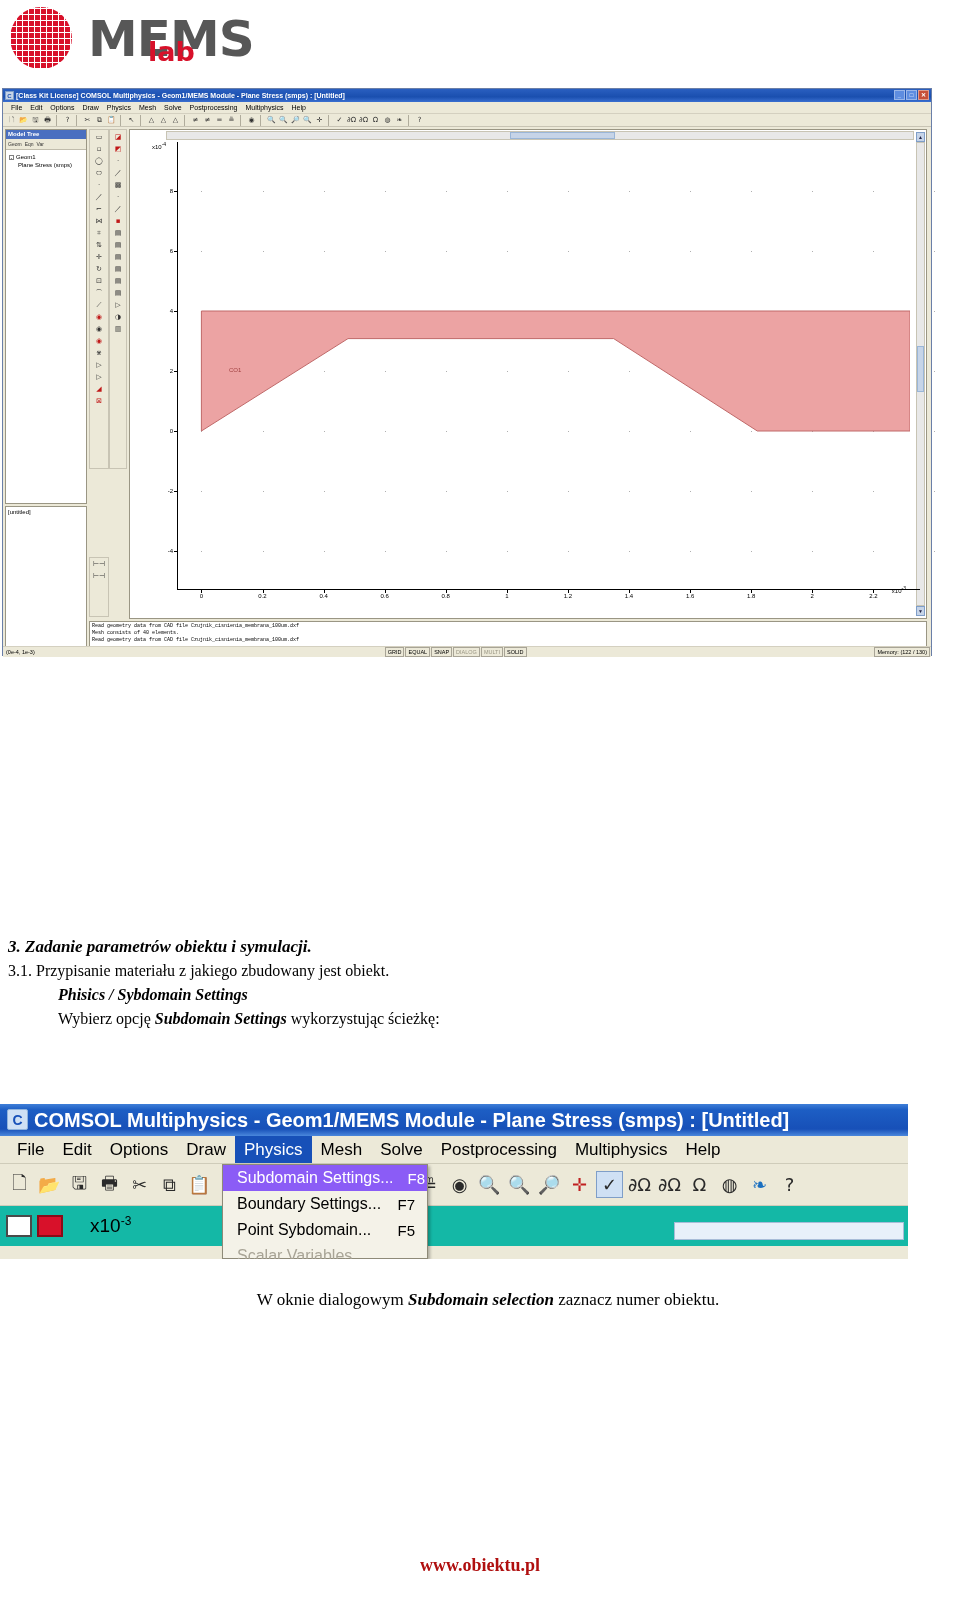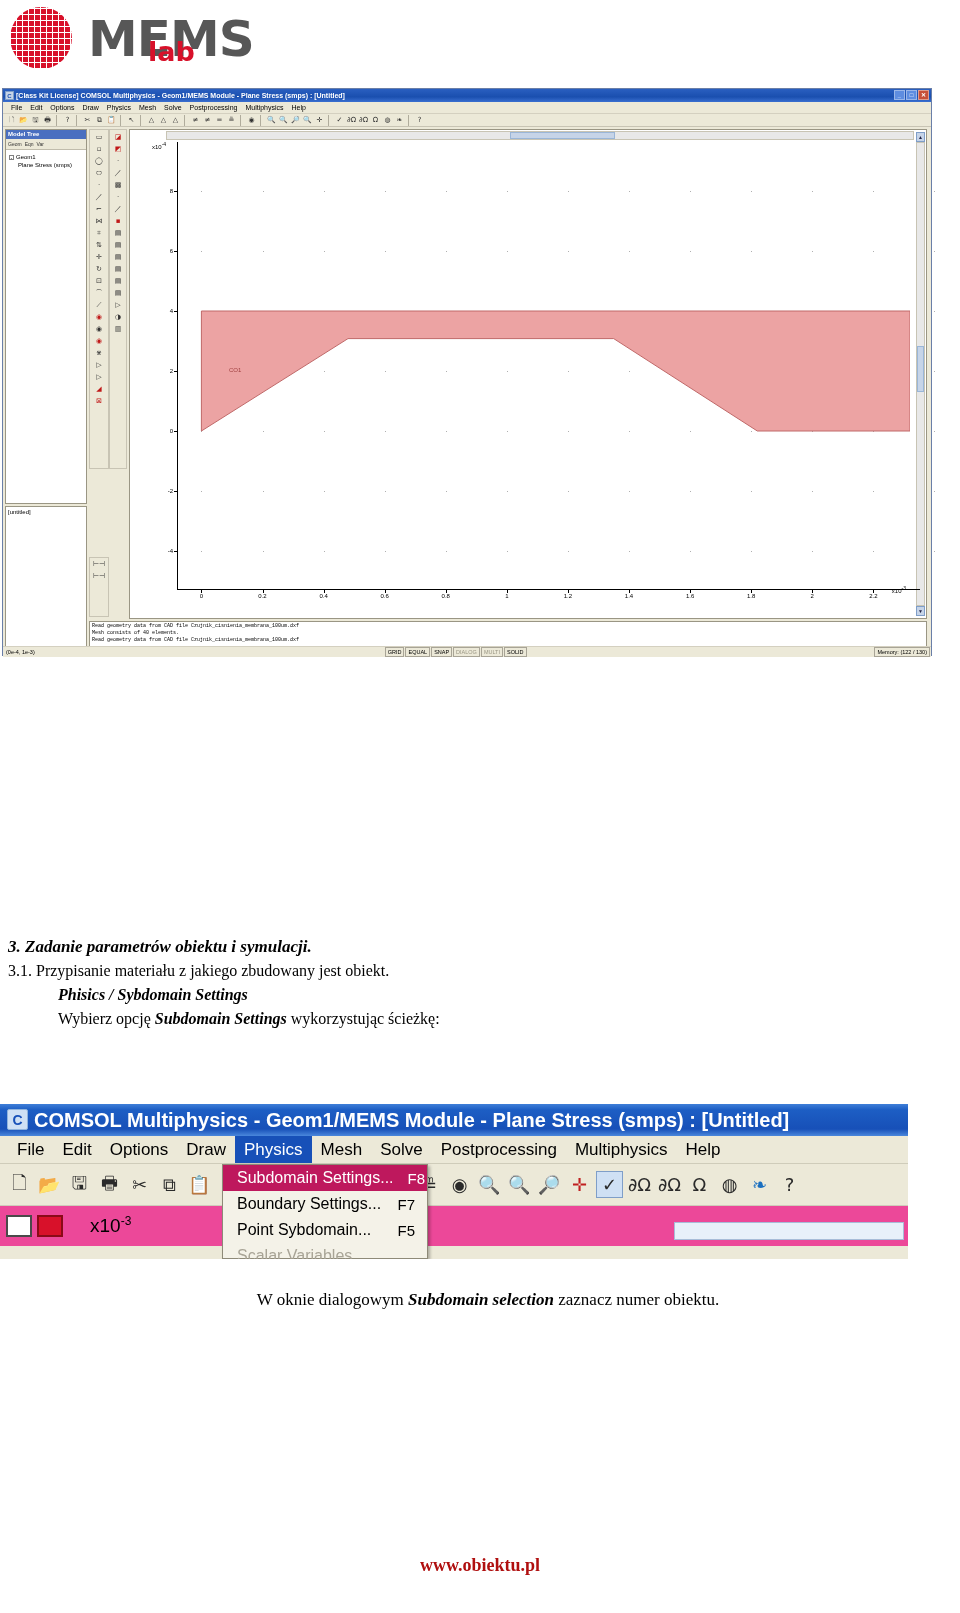--- a/index.html
+++ b/index.html
@@ -264,21 +264,21 @@
   #ms-toolbar {
     height:42px; background:#ece9d8; display:flex; align-items:center;
     padding-left:6px; gap:3px; border-bottom:1px solid #cfccba;
   }
   .ms-tb {
     width:27px; height:27px; display:flex; align-items:center;
     justify-content:center; font-size:18px; color:#2a2a2a;
     font-family:"DejaVu Sans", sans-serif;
   }
   #ms-row4 {
-    height:40px; background:#ec4899; display:flex; align-items:center;
+    height:40px; background:#14b8a6; display:flex; align-items:center;
     padding-left:6px; gap:5px;
   }
   .ms-sq {
     width:26px; height:22px; border:2px solid #4a4a4a; background:#fff;
   }
   #ms-x10 {
     font-size:19px; color:#000; margin-left:22px;
     font-family:"Liberation Sans", sans-serif;
   }
   #ms-x10 sup { font-size:12px; }
@@ -290,21 +290,21 @@
     position:absolute; left:222px; top:60px; width:206px; height:95px;
     background:#f4f2e8; border:1px solid #8e8a78;
     box-shadow:2px 2px 3px rgba(0,0,0,.28);
     z-index:6;
   }
   .ms-mi {
     height:26px; display:flex; align-items:center; font-size:16px;
     color:#000; padding-left:14px; white-space:nowrap;
     justify-content:space-between; padding-right:12px;
   }
-  .ms-mi.sel { background:#be185d; color:#ffffff; }
+  .ms-mi.sel { background:#8b5cf6; color:#ffffff; }
   .ms-mi.dis { color:#a8a496; }
   .ms-key { font-size:15px; margin-left:14px; }
 
   #final-line {
     position:absolute; left:0; top:1288px; width:960px;
     text-align:center;
   }
   #final-line .t-line { margin-left:16px; font-size:17px; }
 
   #footer {

